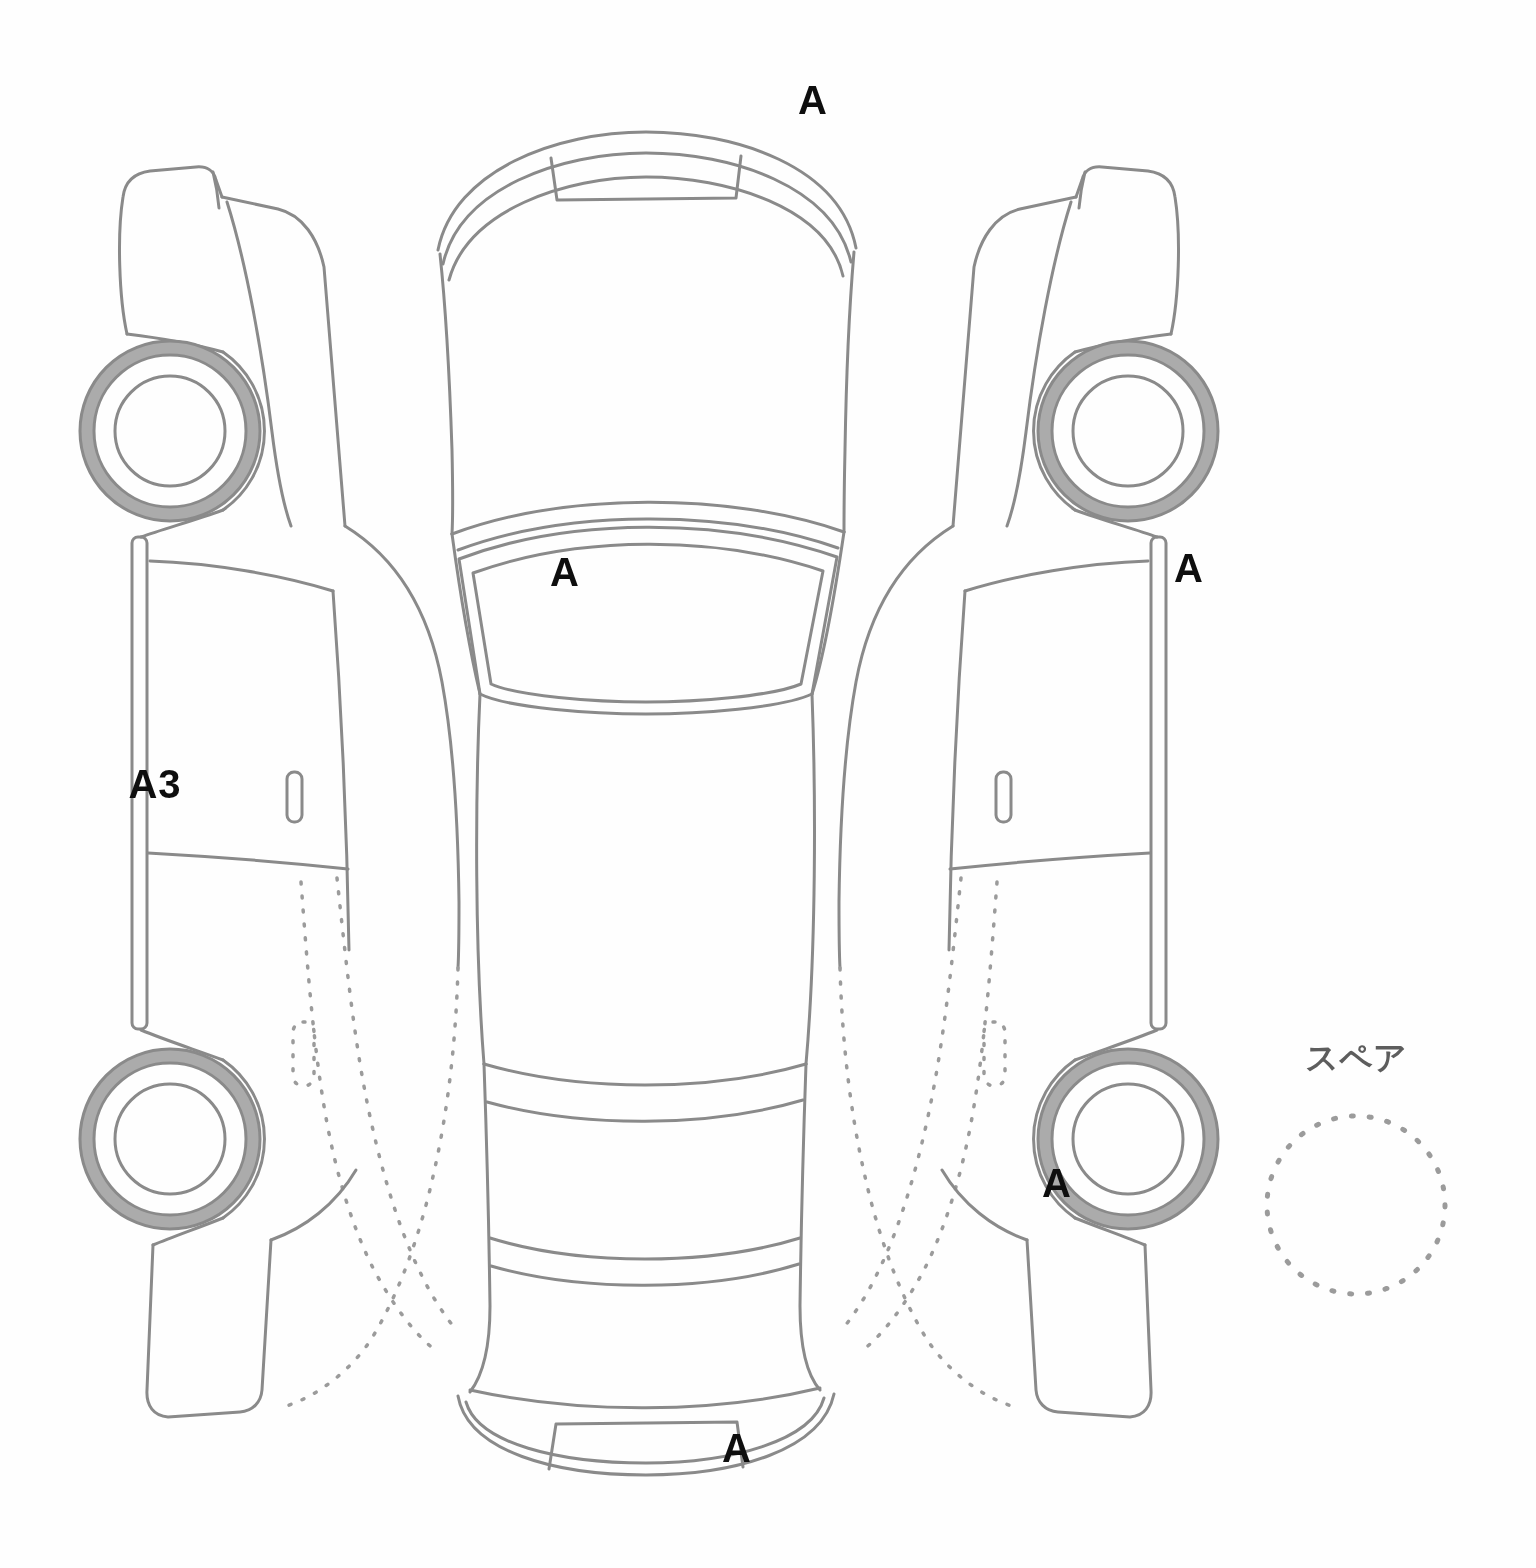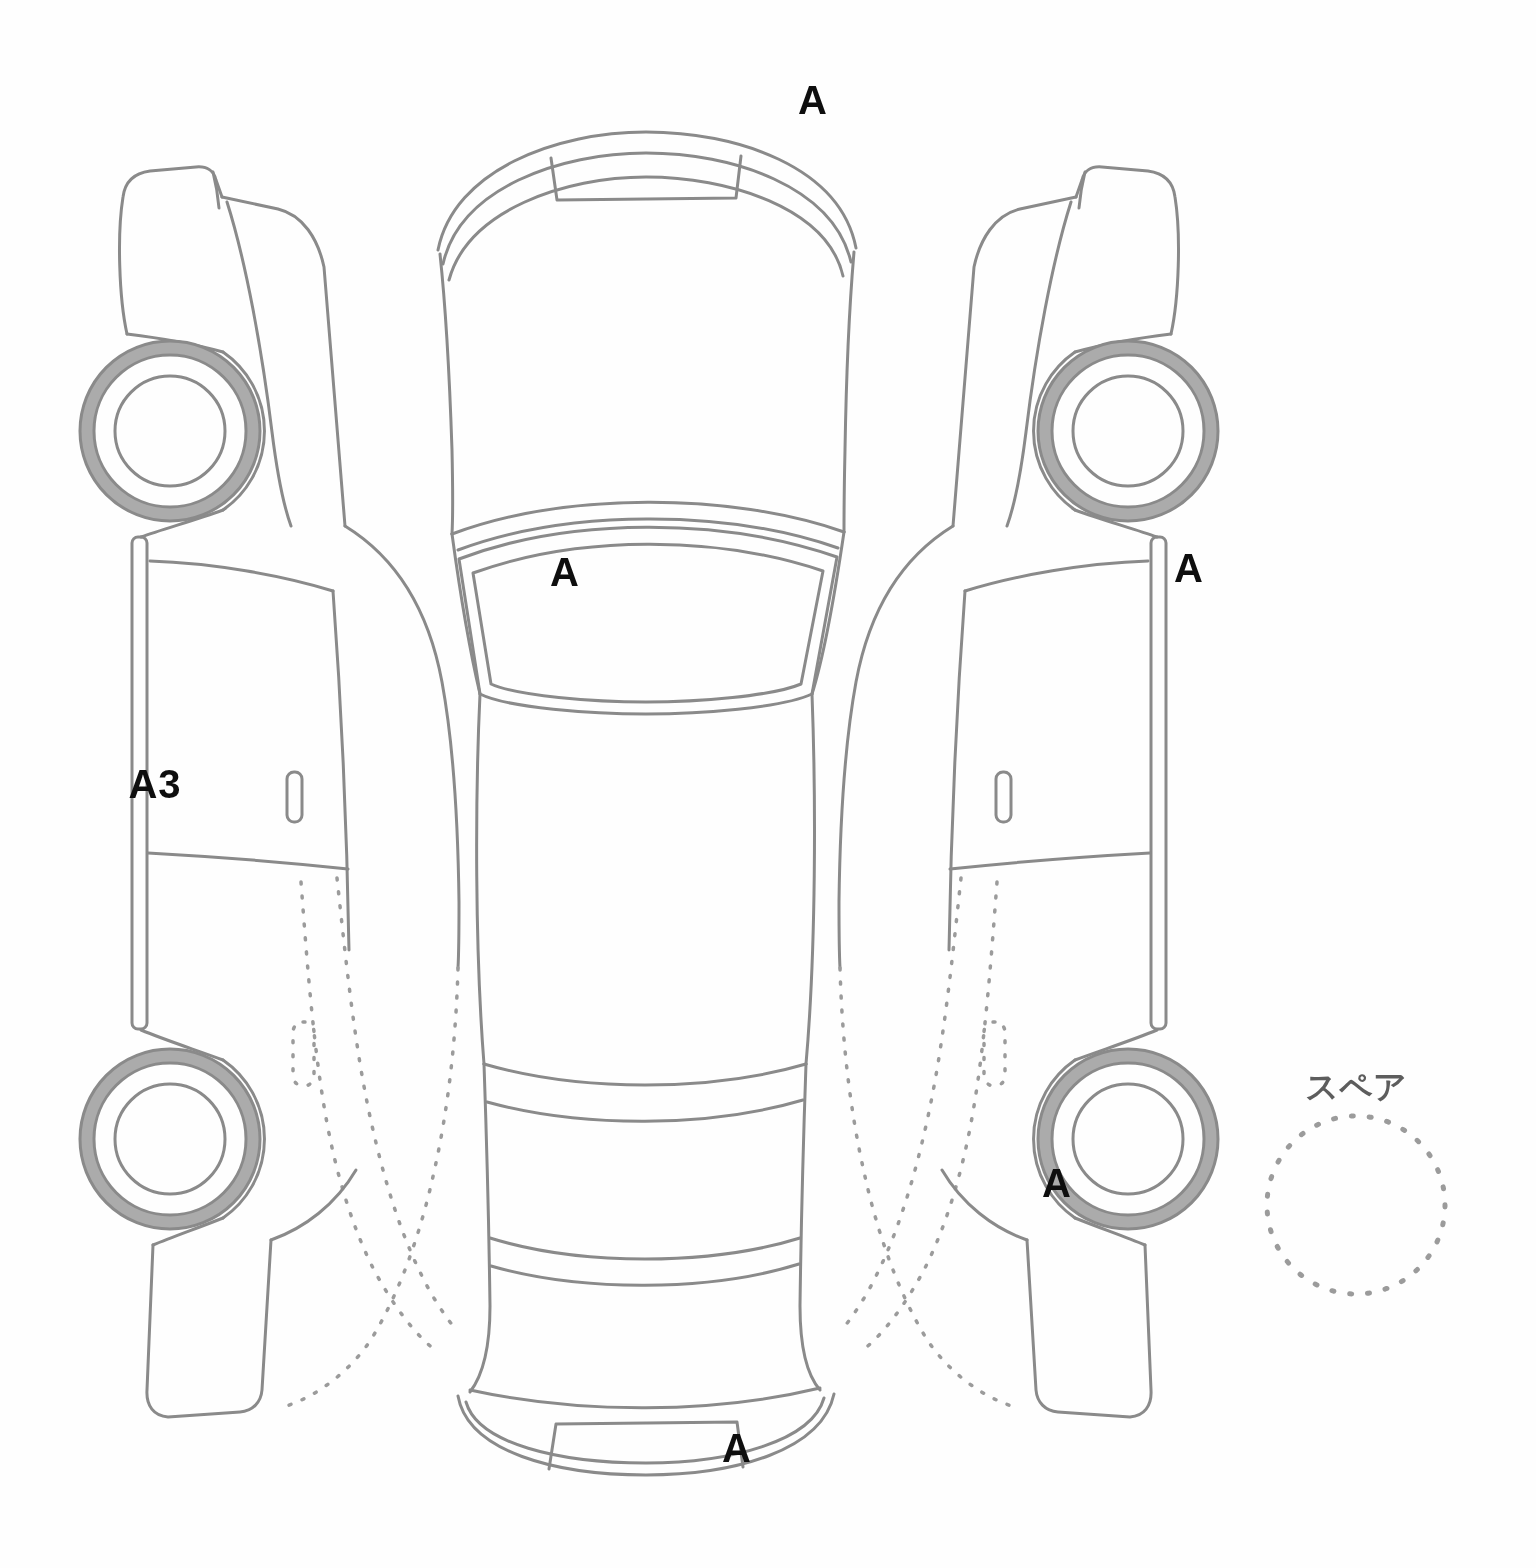--- a/index.html
+++ b/index.html
@@ -53,21 +53,20 @@
     user-select: none;
   }
   .spare-label {
     position: absolute;
     transform: translate(-50%, -50%);
     font-size: 33px;
     font-weight: 600;
     color: #5d5d5d;
     white-space: nowrap;
     user-select: none;
-    margin-top: 29px;
   }
 </style>
 </head>
 <body>
 
 <div class="canvas">
 
   <svg class="art" viewBox="0 0 1536 1568">
 
     <g>

